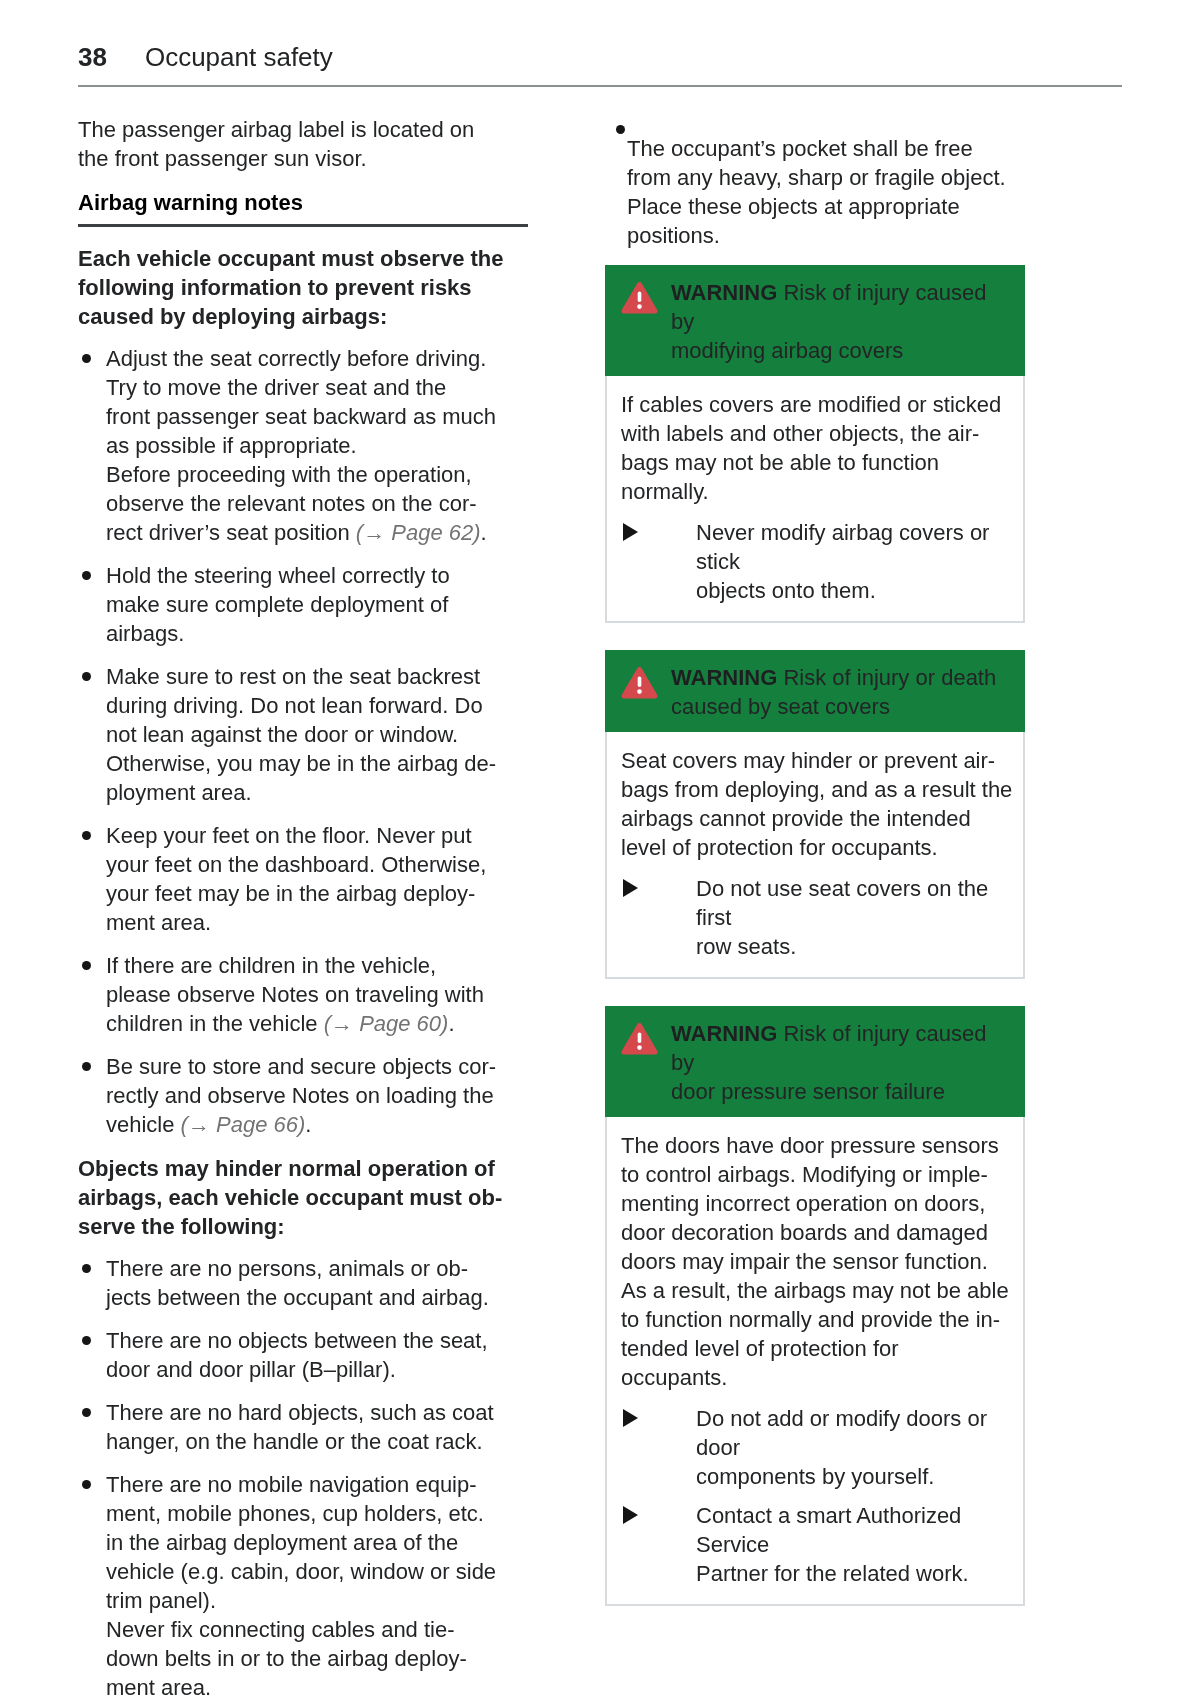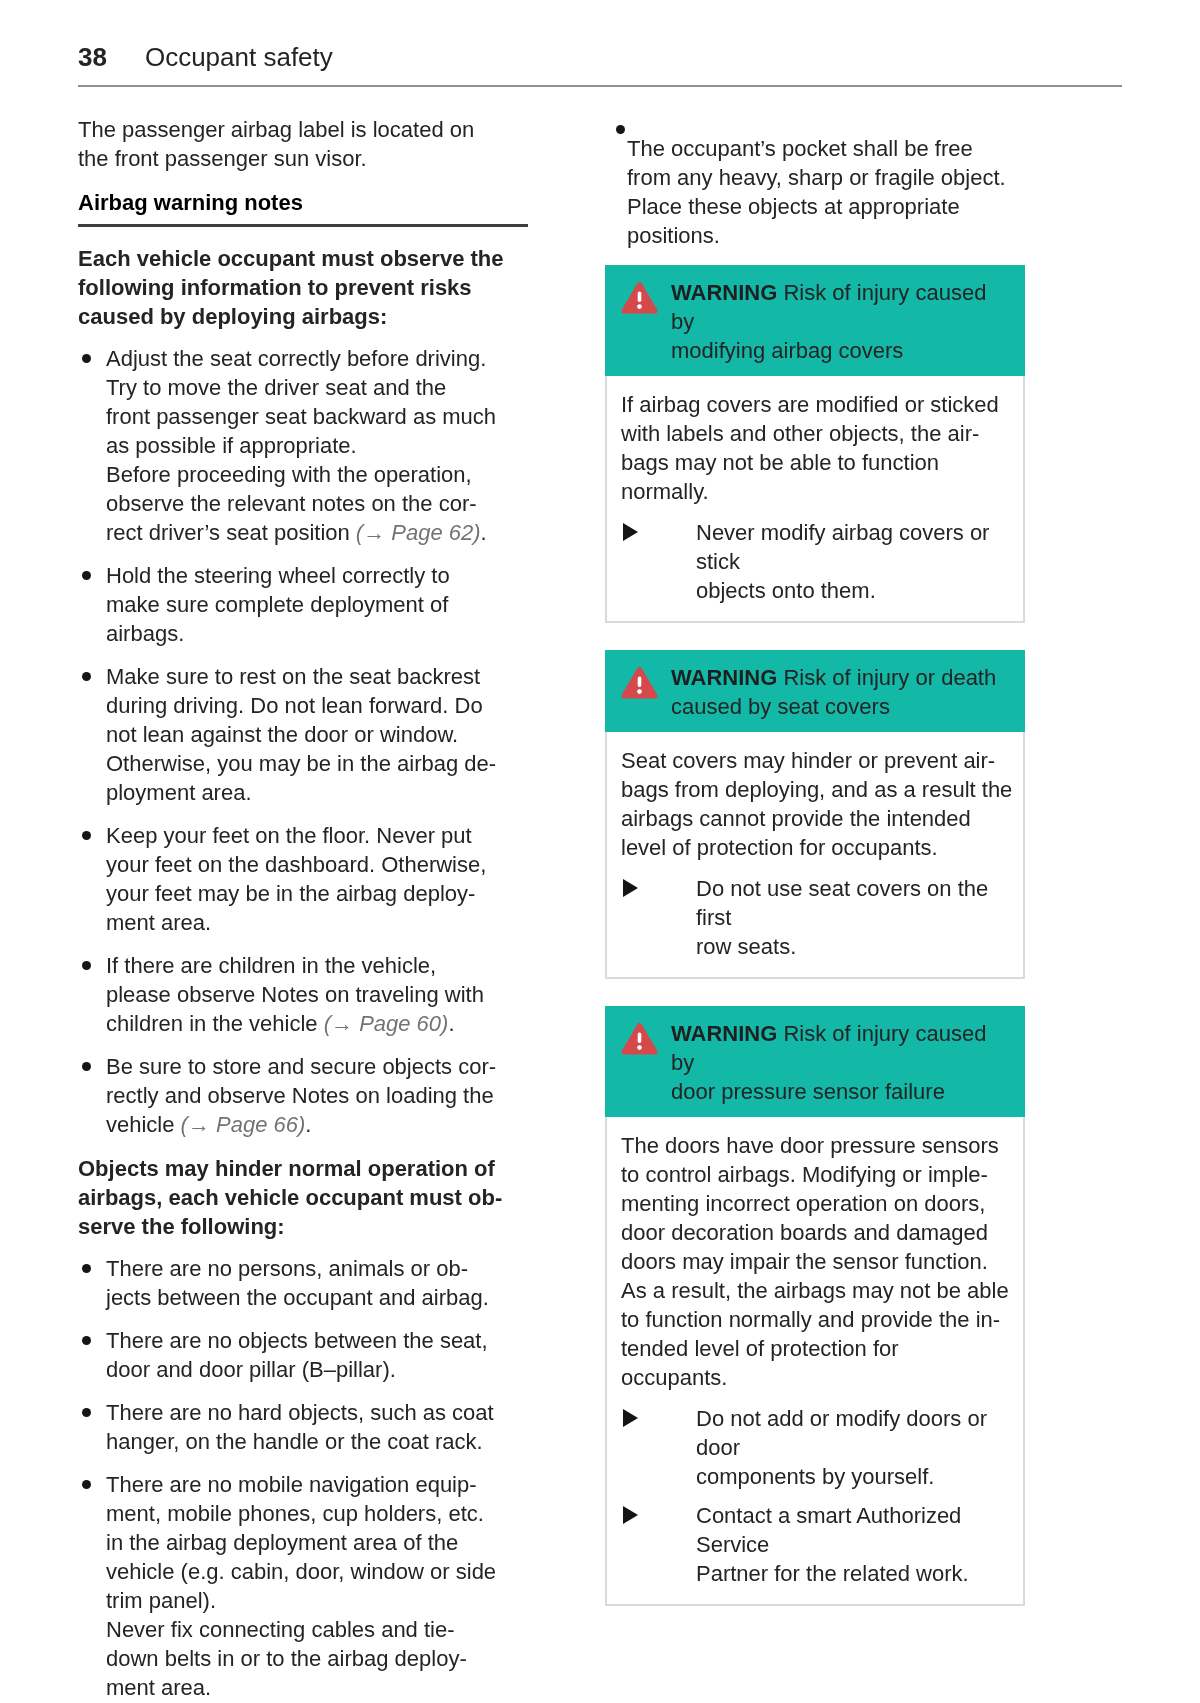--- a/index.html
+++ b/index.html
@@ -50,21 +50,21 @@
   }
   .bullet .bt { flex: 1; margin-left: 15px; }
 
   .plink { color: #737373; font-style: italic; }
 
   
   .col-right .bullet { margin-left: 7px; margin-bottom: 15px; flex-direction: column; }
 
   .warnbox { margin-bottom: 27px; }
   .warn-head {
-    background: #14b8a6;
+    background: #15803d;
     display: flex;
     padding: 13px 12px 11px 16px;
   }
   .warn-icon { flex: 0 0 37px; margin-top: 3px; }
   .warn-title { margin-left: 13px; white-space: pre-line; }
   .warn-title b { font-weight: 700; color: #1d1f21; }
   .warn-body {
     border: 2px solid #d8dbdd;
     border-top: none;
     padding: 14px 8px 16px 14px;
@@ -193,21 +193,21 @@
         <div class="warn-head">
           <span class="warn-icon"><svg width="37" height="33" viewBox="0 0 37 33">
                 <path d="M18.5 3.5 L34 30 L3 30 Z" fill="#d5484c" stroke="#d5484c" stroke-width="5" stroke-linejoin="round"></path>
                 <rect x="16.7" y="10.5" width="3.6" height="10.5" rx="1.8" fill="#ffffff"></rect>
                 <circle cx="18.5" cy="25.6" r="2.3" fill="#ffffff"></circle>
               </svg></span>
           <div class="warn-title"><b>WARNING</b> <span>Risk of injury caused by
 modifying airbag covers</span></div>
         </div>
         <div class="warn-body">
-          <p class="t">If airbag covers are modified or sticked
+          <p class="t">If cables covers are modified or sticked
 with labels and other objects, the air-
 bags may not be able to function
 normally.</p>
           <div class="action">
             <span class="arrow"></span>
             <div class="bt t">Never modify airbag covers or stick
 objects onto them.</div>
           </div>
         </div>
       </div>

